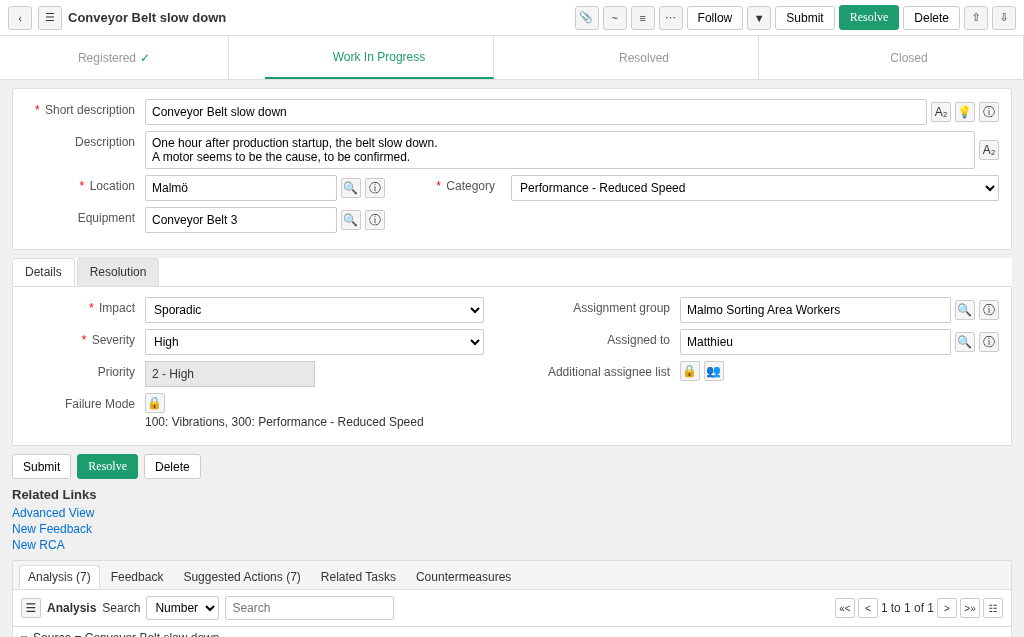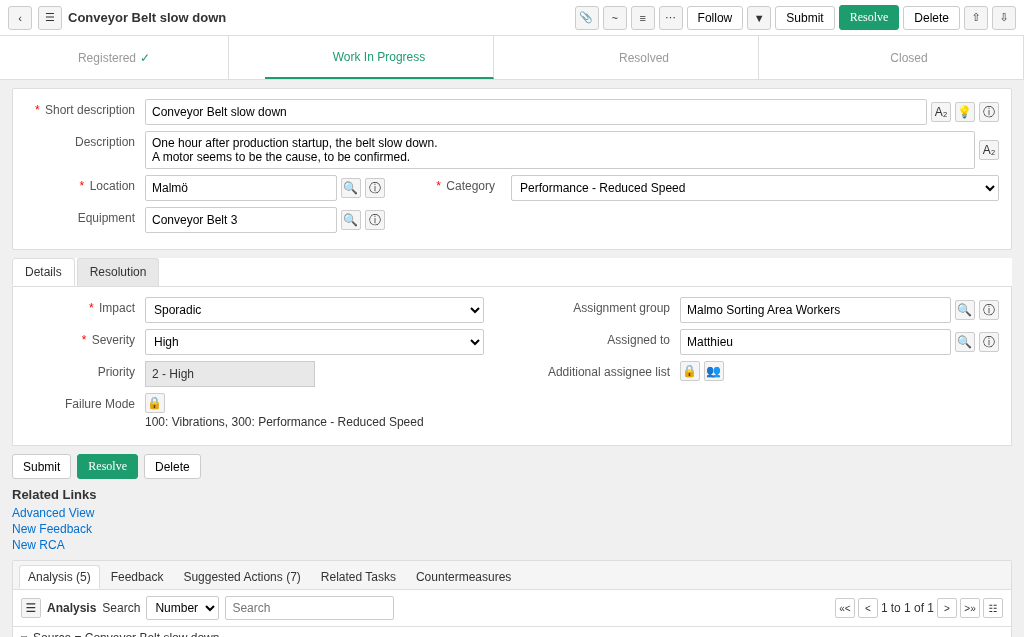--- a/index.html
+++ b/index.html
@@ -281,21 +281,21 @@
   <div class="related-links">
     <h3>Related Links</h3>
     <a href="#">Advanced View</a>
     <a href="#">New Feedback</a>
     <a href="#">New RCA</a>
   </div>
 
   <div class="analysis-section">
 
     <div class="analysis-tabs">
-      <div class="analysis-tab active">Analysis (5)</div>
+      <div class="analysis-tab active">Analysis (7)</div>
       <div class="analysis-tab">Feedback</div>
       <div class="analysis-tab">Suggested Actions (7)</div>
       <div class="analysis-tab">Related Tasks</div>
       <div class="analysis-tab">Countermeasures</div>
     </div>
 
     <div class="analysis-toolbar">
       <span class="small-icon">☰</span>
       <span class="analysis-title">Analysis</span>
       <span>Search</span>

